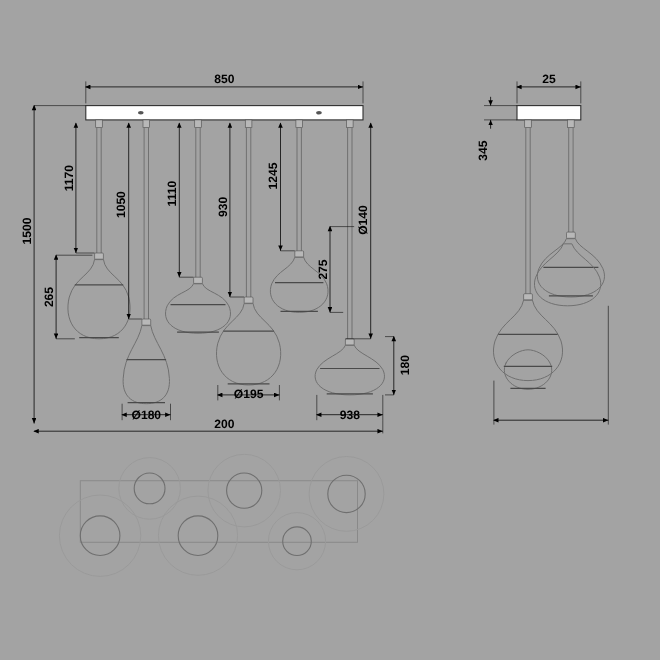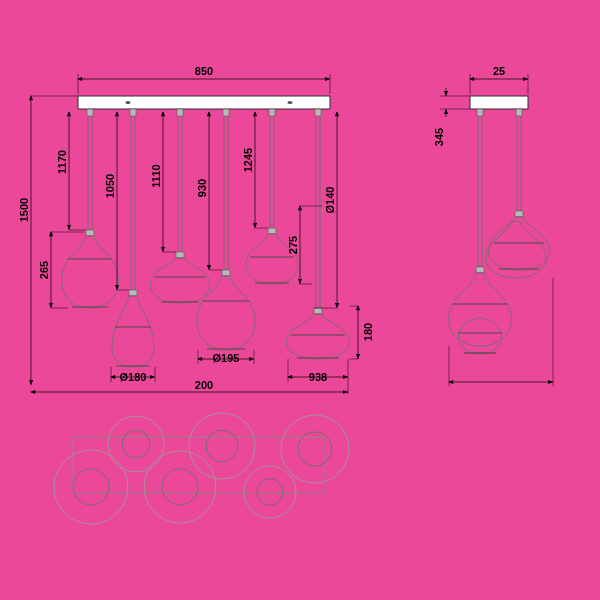--- a/index.html
+++ b/index.html
@@ -11,21 +11,21 @@
   body {
     width: 600px;
     height: 600px;
     font-family: "Liberation Sans", sans-serif;
     overflow: hidden;
   }
   #sheet {
     position: relative;
     width: 600px;
     height: 600px;
-    background: #ec4899;
+    background: #a3a3a3;
   }
   svg.drawing {
     display: block;
     width: 600px;
     height: 600px;
   }
   .dim-text {
     font-family: "Liberation Sans", sans-serif;
     font-size: 11px;
     font-weight: bold;

